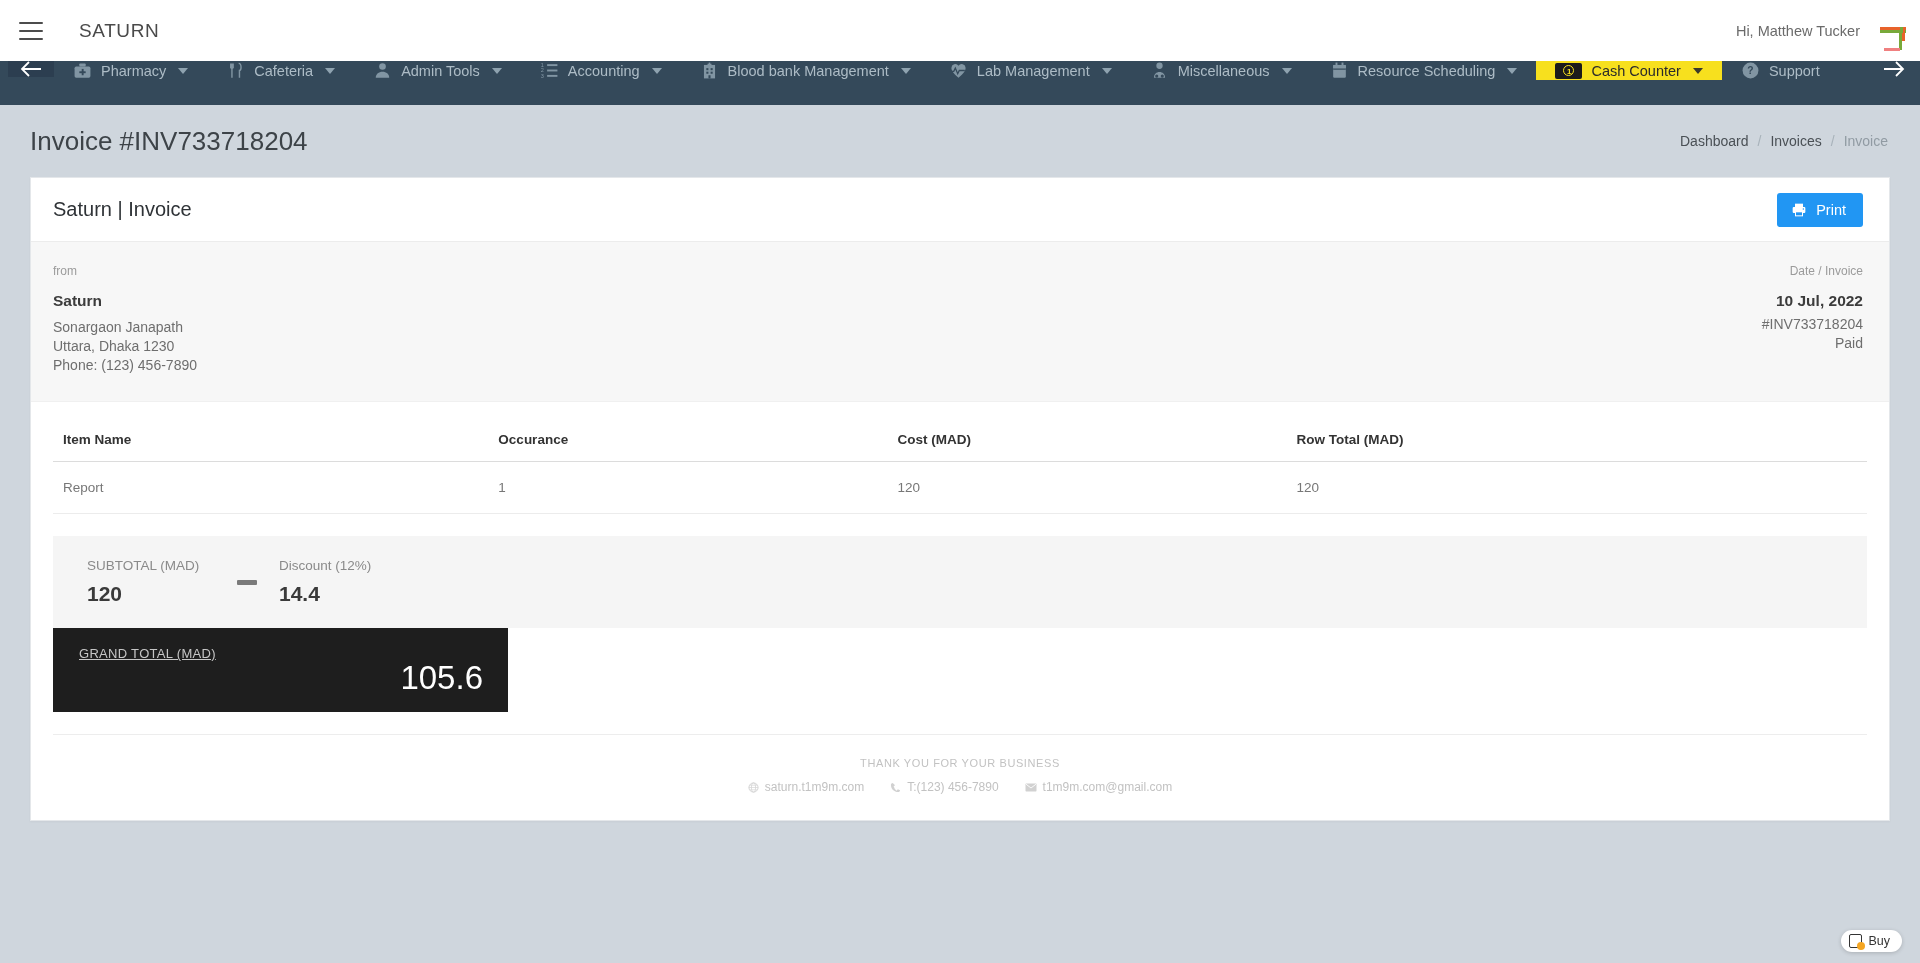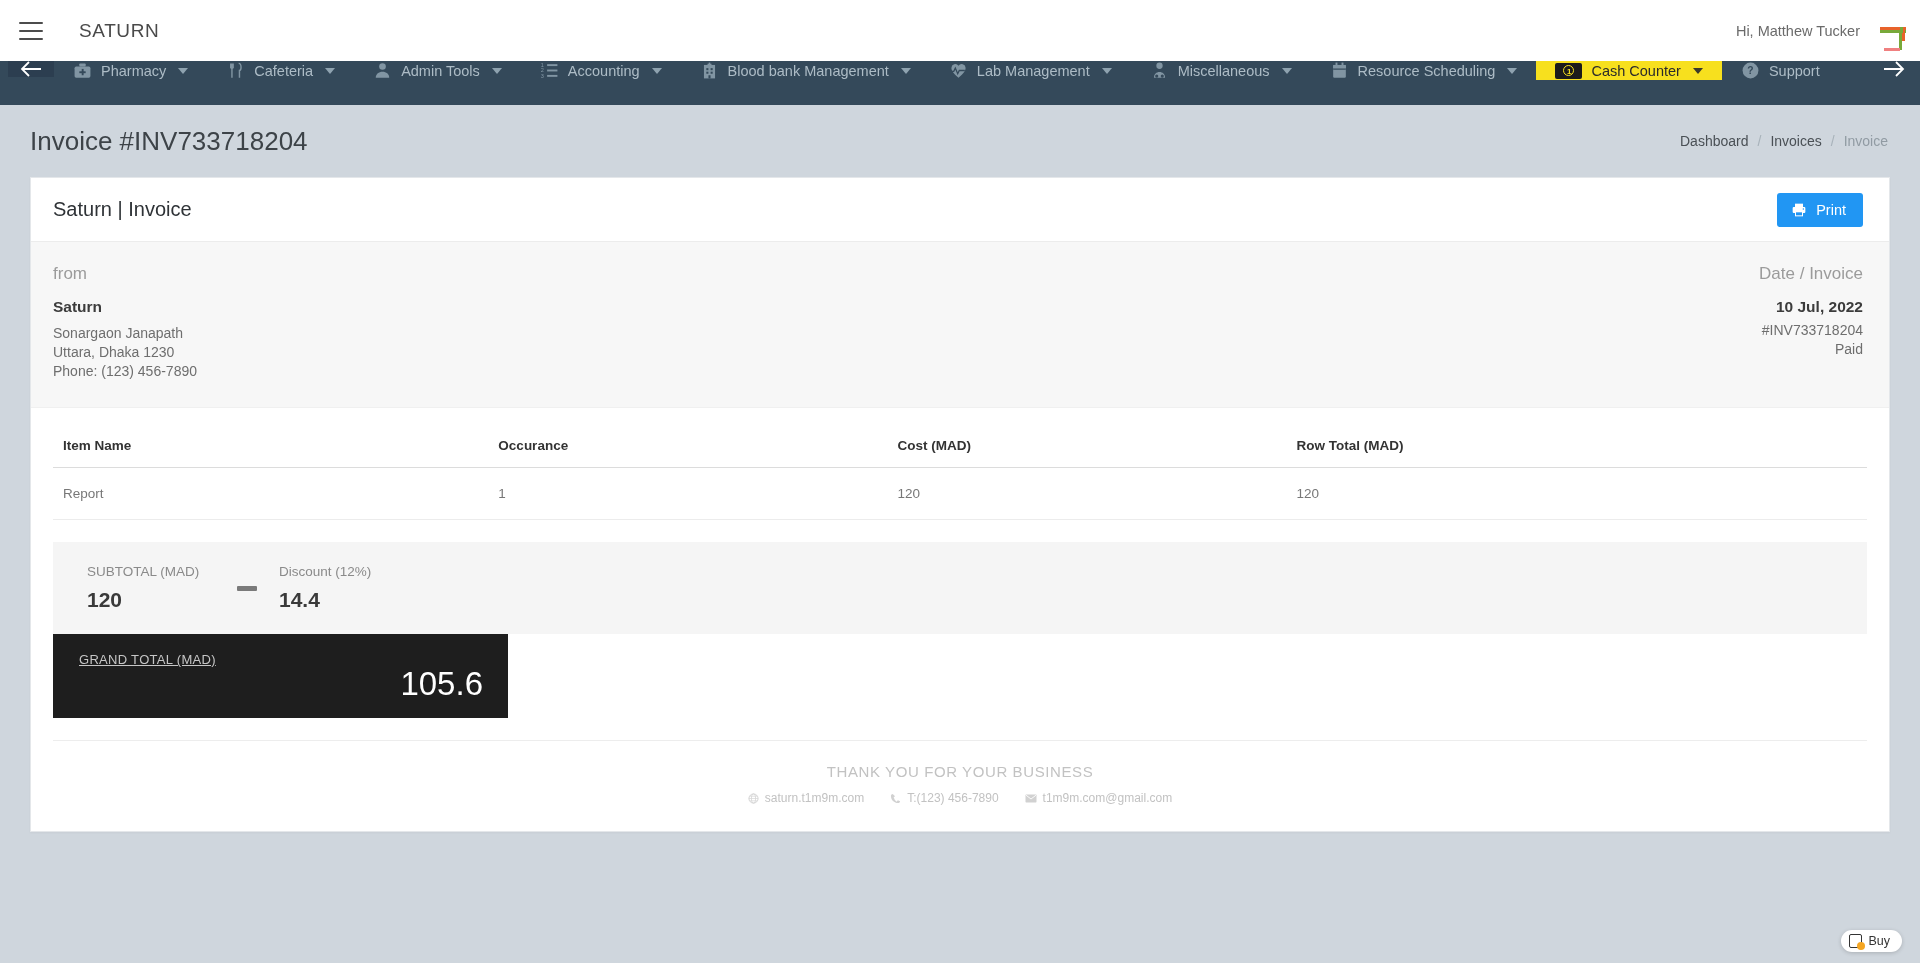--- a/index.html
+++ b/index.html
@@ -108,21 +108,21 @@
   }
   .btn-print svg { display: block; }
 
   
   .addr-strip {
     background: #f7f7f7; display: flex; padding: 22px 26px 26px 22px;
     border-bottom: 1px solid #f0f0f0;
   }
   .addr-col { flex: 1; }
   .addr-col.right { text-align: right; }
-  .addr-label { font-size: 17px; color: #9b9b9b; margin-bottom: 14px; }
+  .addr-label { font-size: 12px; color: #9b9b9b; margin-bottom: 14px; }
   .addr-name { font-size: 15.5px; color: #3c3c3c; font-weight: bold; margin-bottom: 8px; }
   .addr-line { font-size: 14px; color: #6e6e6e; line-height: 19px; }
   .addr-strong { font-size: 15.5px; color: #3c3c3c; font-weight: bold; margin-bottom: 5px; }
 
   
   .items { padding: 22px 22px 0 22px; }
   table.items-table { width: 100%; border-collapse: collapse; }
   table.items-table th {
     text-align: left; font-size: 13.5px; color: #333; font-weight: bold;
     padding: 8px 10px 14px 10px; border-bottom: 1px solid #dcdcdc;
@@ -158,21 +158,21 @@
   .grand-value {
     margin-top: auto; text-align: right; font-size: 33px; font-weight: 300;
     color: #ffffff; line-height: 1;
   }
 
   
   .inv-footer {
     margin: 22px 22px 0 22px; border-top: 1px solid #ededed;
     padding: 22px 0 26px 0; text-align: center;
   }
-  .thanks { font-size: 15px; color: #c2c2c2; letter-spacing: .6px; }
+  .thanks { font-size: 11px; color: #c2c2c2; letter-spacing: .6px; }
   .contacts {
     margin-top: 11px; display: flex; justify-content: center; gap: 26px;
     font-size: 12px; color: #c2c2c2;
   }
   .contacts span { display: inline-flex; align-items: center; gap: 6px; }
   .contacts svg { display: block; opacity: .75; }
 
   
   .buy-pill {
     position: absolute; right: 18px; bottom: 11px;

